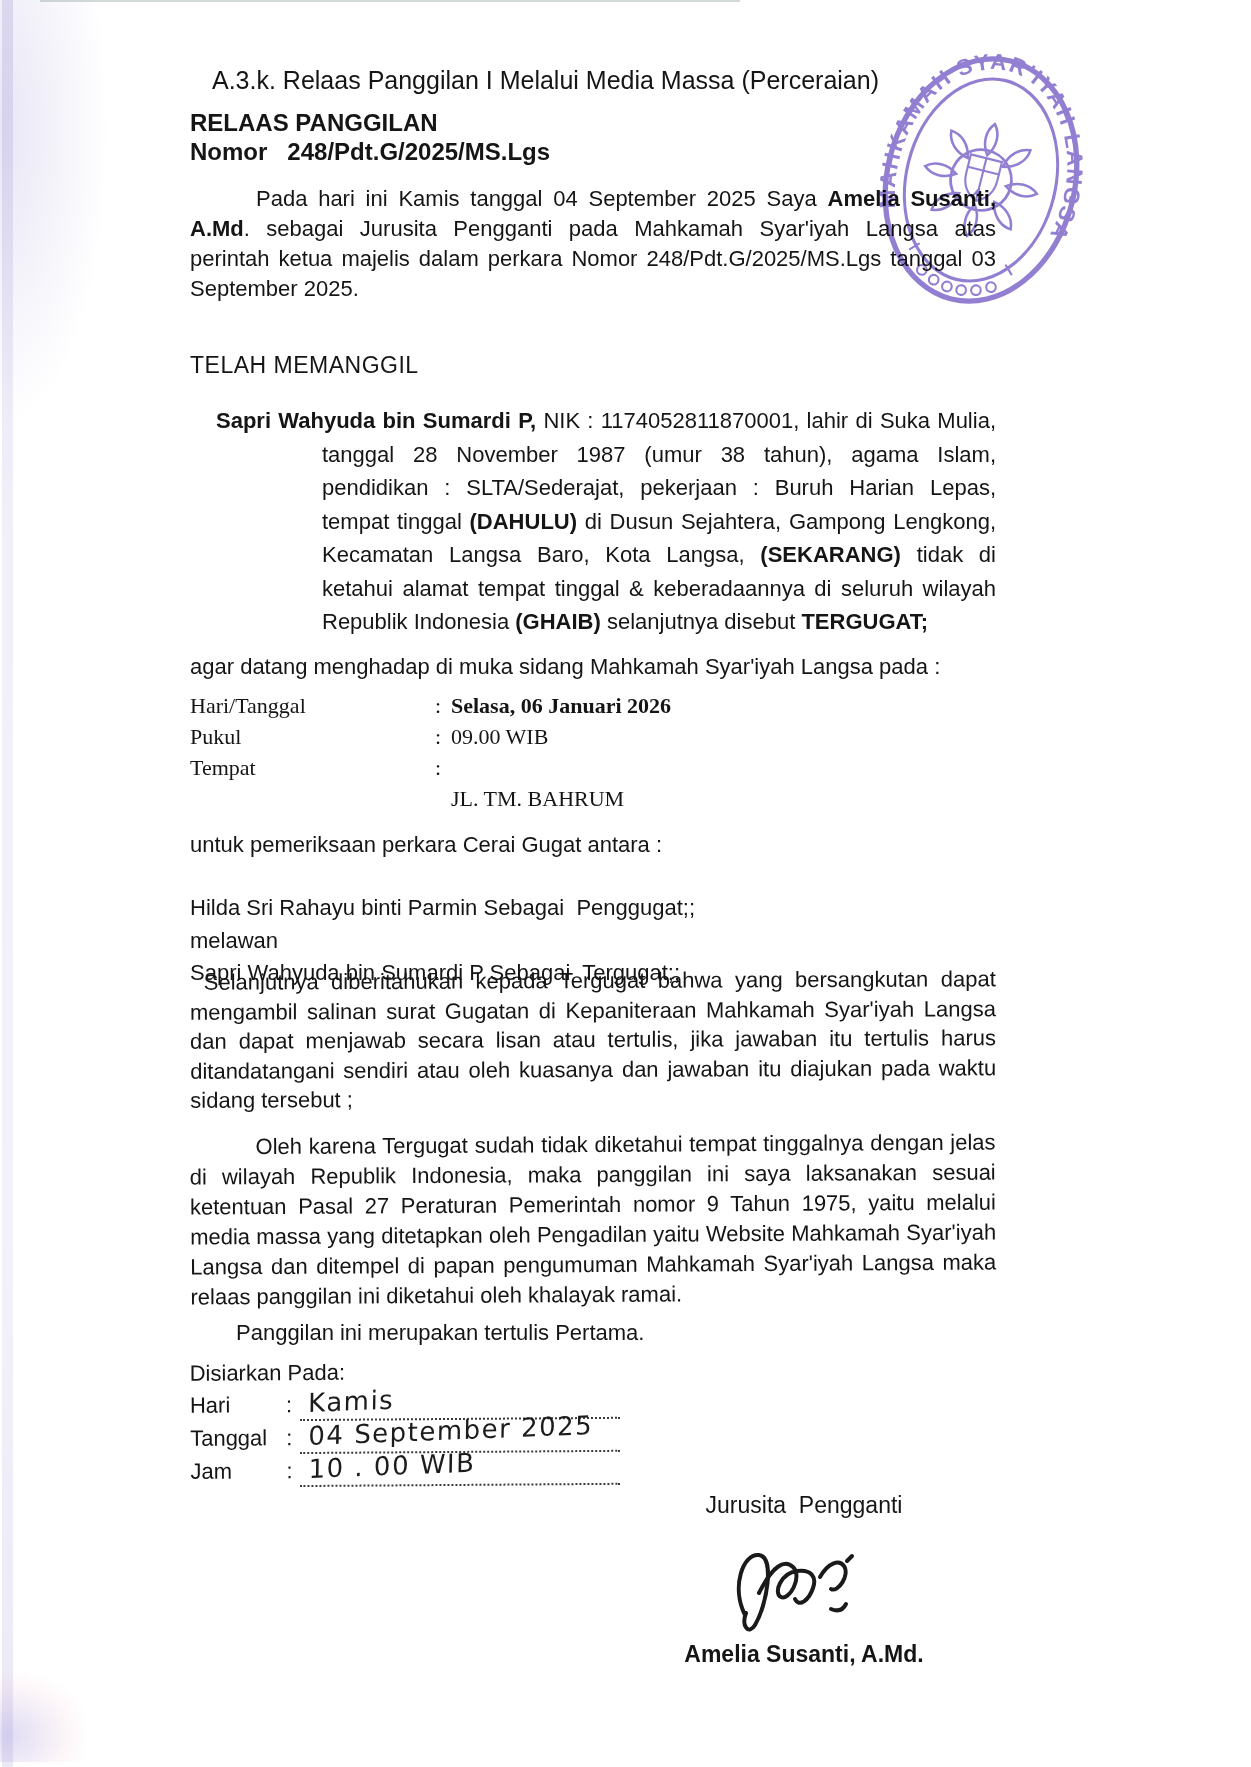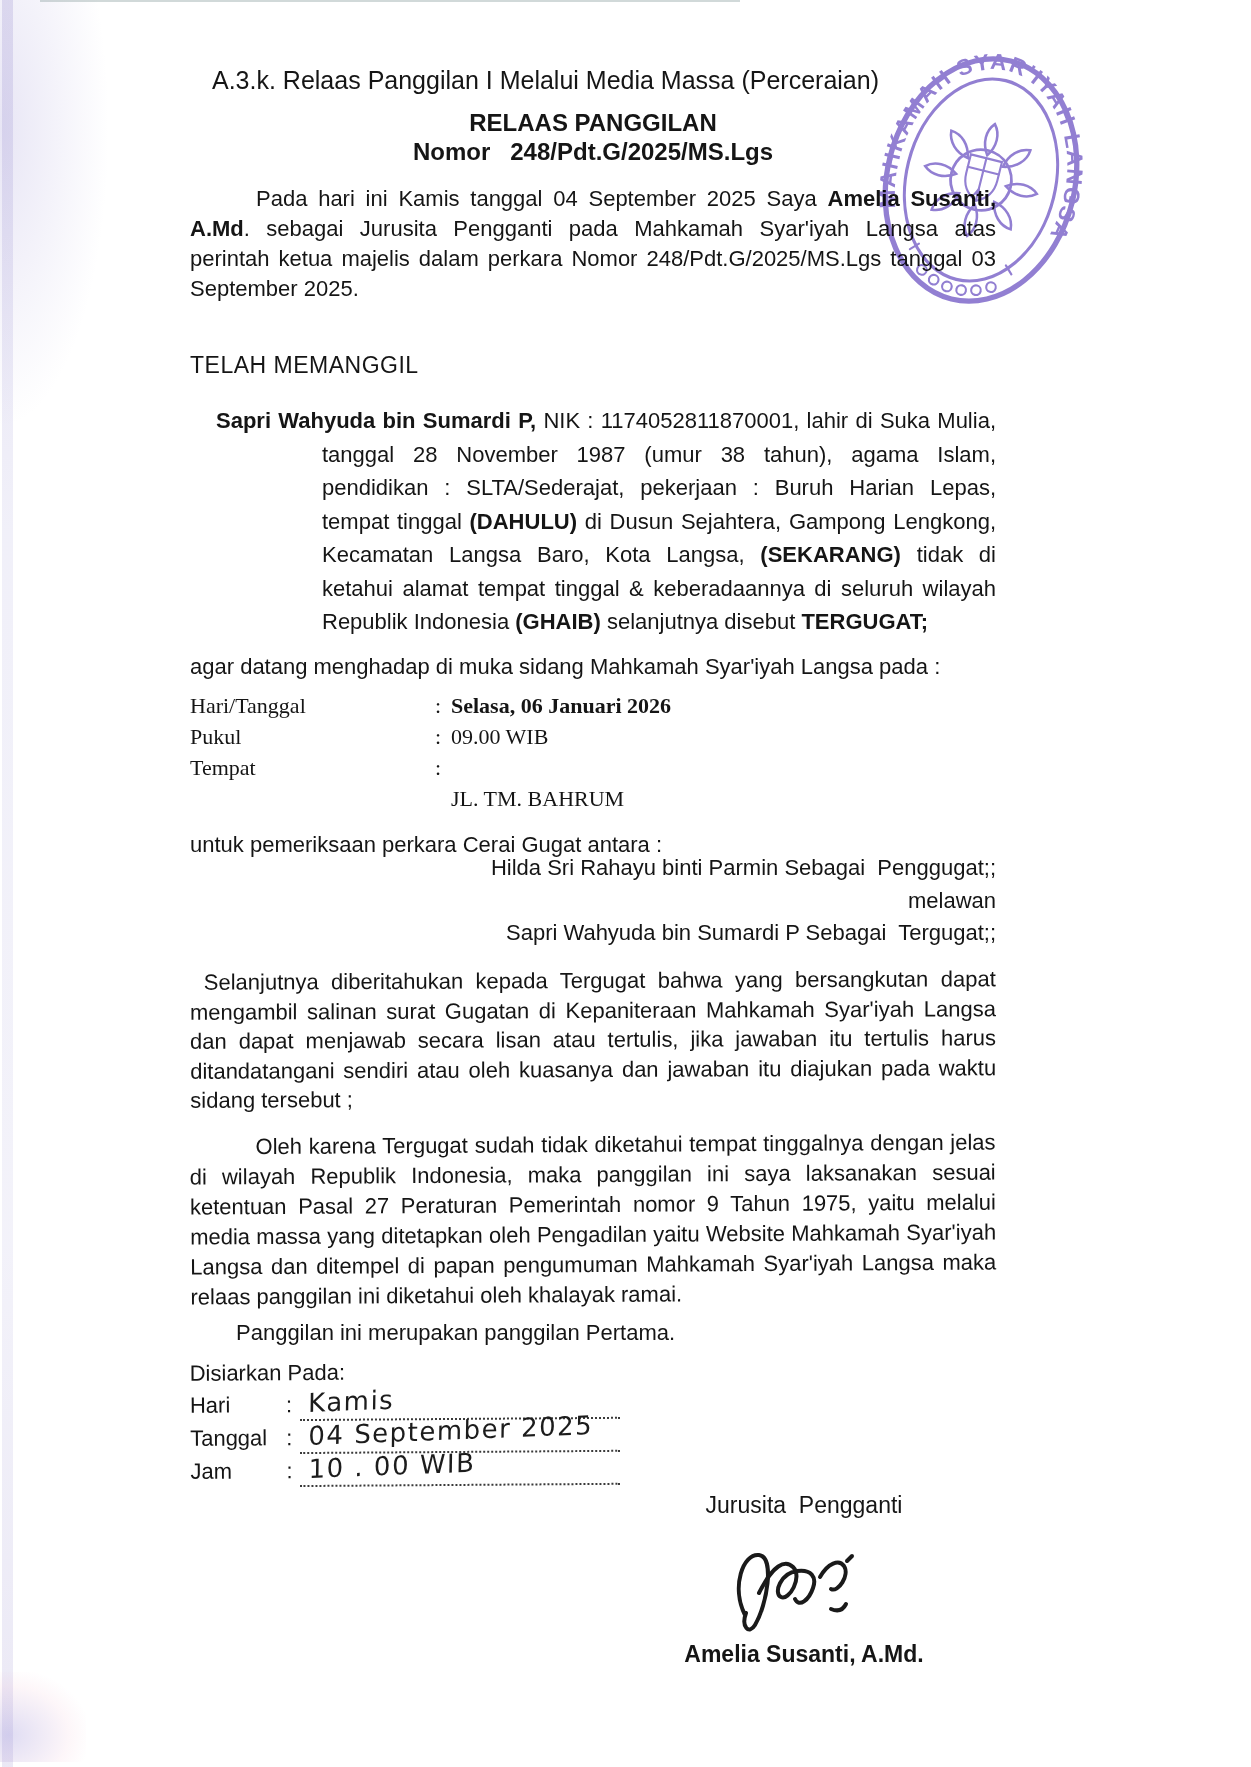--- a/index.html
+++ b/index.html
@@ -15,32 +15,32 @@
   .smudge-bl{position:absolute;left:0;top:1672px;width:86px;height:90px;
     background:radial-gradient(ellipse at 10% 70%, rgba(150,140,215,.30), rgba(230,130,170,.07) 55%, rgba(255,255,255,0) 75%);}
   .top-line{position:absolute;left:40px;top:0;width:700px;height:2px;background:#9aa;opacity:.45;}
 
   .abs{position:absolute;left:190px;width:806px;}
   .body-text{font-size:22px;line-height:30px;}
   .justify{text-align:justify;}
   .prewrap{white-space:pre-wrap;}
 
   .kicker{top:66px;font-size:25px;margin-left:22px;width:820px;}
-  .titles{top:108px;text-align:center;font-weight:700;font-size:24px;line-height:29px;}
+  .titles{top:108px;text-align:left;font-weight:700;font-size:24px;line-height:29px;}
   .para-opening{top:184px;text-indent:66px;}
   .telah{top:352px;font-size:23px;letter-spacing:.5px;}
   .para-defendant{top:404px;line-height:33.5px;padding-left:132px;text-indent:-106px;box-sizing:border-box;}
   .agar{top:652px;}
   .schedule{top:690px;font-family:Liberation Serif, serif;}
   .sched-row{display:flex;font-size:22px;line-height:31px;}
   .sched-label{width:245px;flex:0 0 245px;}
   .sched-colon{flex:0 0 16px;}
   .sched-val2{margin-left:261px;font-size:22px;line-height:31px;}
   .untuk{top:830px;}
-  .parties{top:852px;text-align:right;line-height:32.5px;}
+  .parties{top:892px;text-align:left;line-height:32.5px;}
   .para-notice{top:966px;text-indent:14px;line-height:29.5px;transform:rotate(-.25deg);}
   .para-ghaib{top:1130px;text-indent:66px;line-height:30px;transform:rotate(-.35deg);}
   .first-call{top:1318px;text-indent:46px;}
   .broadcast{top:1356px;transform:rotate(-.4deg);}
   .bc-heading{font-size:22px;line-height:30px;}
   .bc-row{display:flex;align-items:flex-end;font-size:22px;line-height:32px;margin-top:1px;}
   .bc-label{width:96px;flex:0 0 96px;}
   .bc-colon{flex:0 0 14px;}
   .bc-fill{position:relative;flex:0 0 320px;border-bottom:2.5px dotted #3a3a3a;height:30px;}
   .handwriting{
@@ -105,21 +105,21 @@
   <div class="abs body-text parties">
     <div class="prewrap">Hilda Sri Rahayu binti Parmin Sebagai  Penggugat;;</div>
     <div>melawan</div>
     <div class="prewrap">Sapri Wahyuda bin Sumardi P Sebagai  Tergugat;;</div>
   </div>
 
   <div class="abs body-text justify para-notice">Selanjutnya diberitahukan kepada  Tergugat bahwa yang bersangkutan dapat mengambil salinan surat Gugatan di Kepaniteraan Mahkamah Syar'iyah Langsa dan dapat menjawab secara lisan atau tertulis, jika jawaban itu tertulis harus ditandatangani sendiri atau oleh kuasanya dan jawaban itu diajukan pada waktu sidang tersebut ;</div>
 
   <div class="abs body-text justify para-ghaib">Oleh karena  Tergugat sudah tidak diketahui tempat tinggalnya dengan jelas di wilayah Republik Indonesia, maka panggilan ini saya laksanakan sesuai ketentuan Pasal 27 Peraturan Pemerintah nomor 9 Tahun 1975, yaitu melalui media massa yang ditetapkan oleh Pengadilan yaitu Website Mahkamah Syar'iyah Langsa dan ditempel di papan pengumuman Mahkamah Syar'iyah Langsa maka relaas panggilan ini diketahui oleh khalayak ramai.</div>
 
-  <div class="abs body-text first-call">Panggilan ini merupakan panggilan Pertama.</div>
+  <div class="abs body-text first-call">Panggilan ini merupakan tertulis Pertama.</div>
 
   <div class="abs broadcast">
     <div class="bc-heading">Disiarkan Pada:</div>
     <div class="bc-row">
       <span class="bc-label">Hari</span>
       <span class="bc-colon">:</span>
       <span class="bc-fill">
         <span class="handwriting">Kamis</span>
       </span>
     </div>

